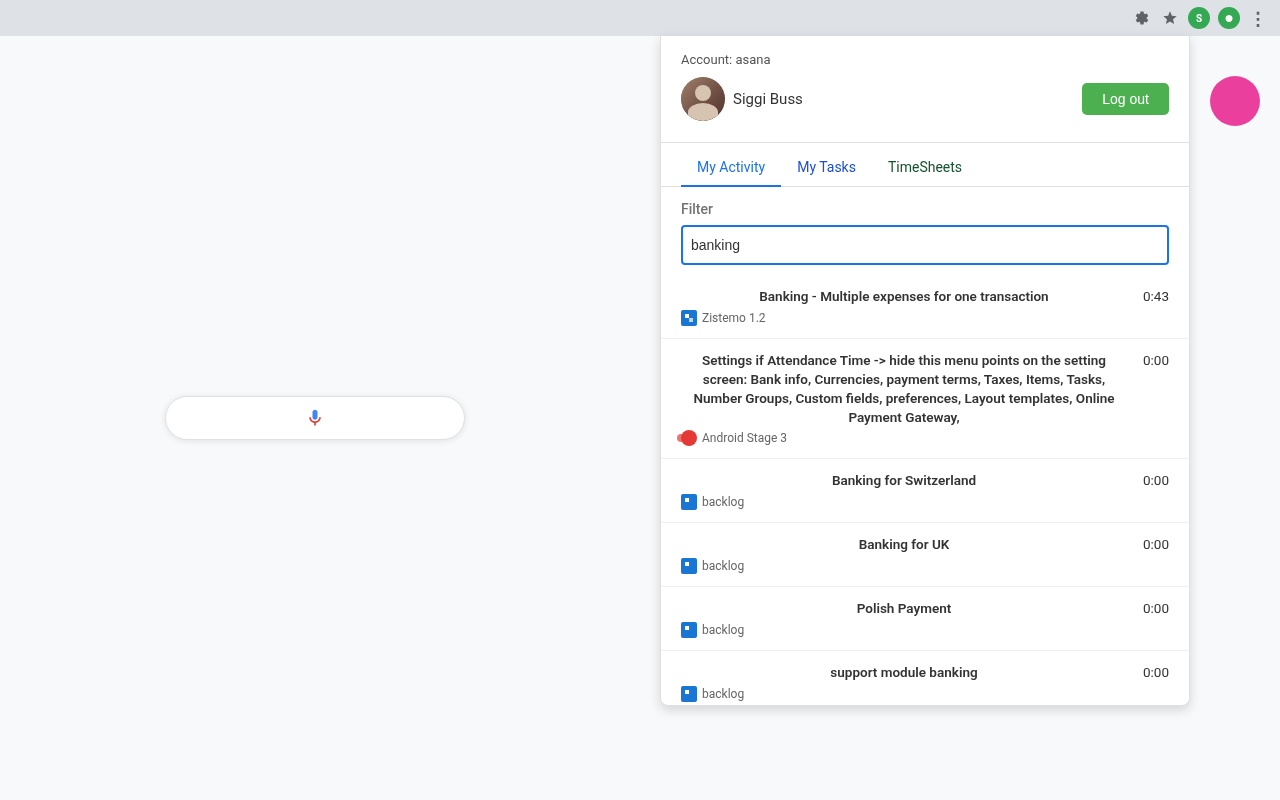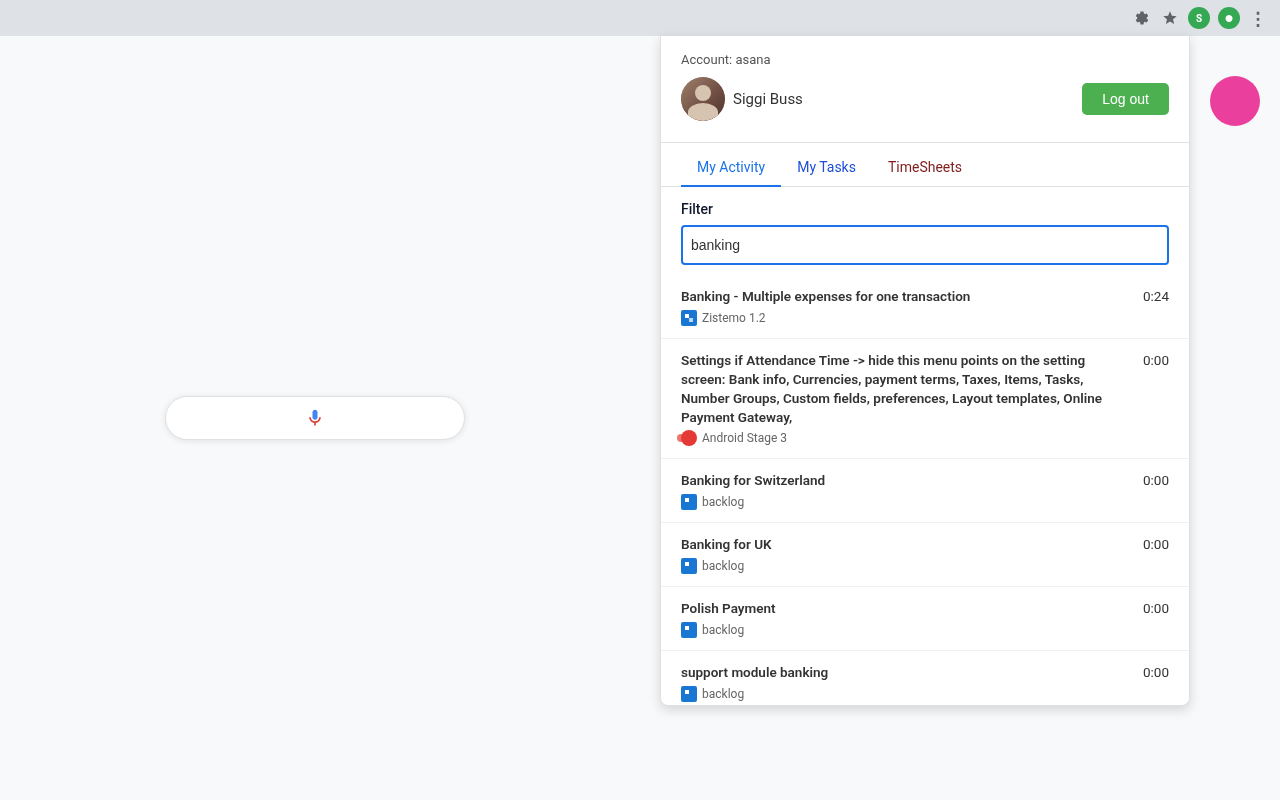--- a/index.html
+++ b/index.html
@@ -213,30 +213,30 @@
       border-bottom: 2px solid transparent;
       margin-bottom: -1px;
       color: #1d4ed8;
     }
     .tab.active {
       color: #1a73e8;
       border-bottom: 2px solid #1a73e8;
       text-align: right;
     }
     .tab.highlight {
-      color: #7f1d1d;
+      color: #14532d;
     }
 
     
     .filter-section {
       padding: 14px 20px 10px 20px;
     }
     .filter-label {
       font-size: 14px;
-      color: #0f172a;
+      color: #737373;
       margin-bottom: 8px;
       font-weight: 500;
     }
     .filter-input {
       width: 100%;
       padding: 10px 8px;
       border: 2px solid #1a73e8;
       border-radius: 4px;
       font-size: 14px;
       color: #333;
@@ -247,20 +247,21 @@
     .activity-list {
       overflow-y: auto;
       max-height: 430px;
     }
     .activity-item {
       padding: 12px 20px;
       border-bottom: 1px solid #f0f0f0;
       display: flex;
       justify-content: space-between;
       align-items: flex-start;
+      text-align: center;
     }
     .activity-item:last-child {
       border-bottom: none;
     }
     .activity-content {
       flex: 1;
       margin-right: 16px;
     }
     .activity-title {
       font-size: 13.5px;
@@ -394,21 +395,21 @@
           <div class="activity-meta">
             <div class="project-icon">
               <svg width="10" height="10" viewBox="0 0 10 10" fill="white">
                 <rect x="1" y="1" width="4" height="4" fill="white"></rect>
                 <rect x="5" y="5" width="4" height="4" fill="white" opacity="0.7"></rect>
               </svg>
             </div>
             <span>Zistemo 1.2</span>
           </div>
         </div>
-        <div class="activity-time">0:24</div>
+        <div class="activity-time">0:43</div>
       </div>
 
       <div class="activity-item">
         <div class="activity-content">
           <div class="activity-title">Settings if Attendance Time -&gt; hide this menu points on the setting screen: Bank info, Currencies, payment terms, Taxes, Items, Tasks, Number Groups, Custom fields, preferences, Layout templates, Online Payment Gateway,</div>
           <div class="activity-meta">
             <div class="project-icon-multi"></div>
             <span>Android Stage 3</span>
           </div>
         </div>

